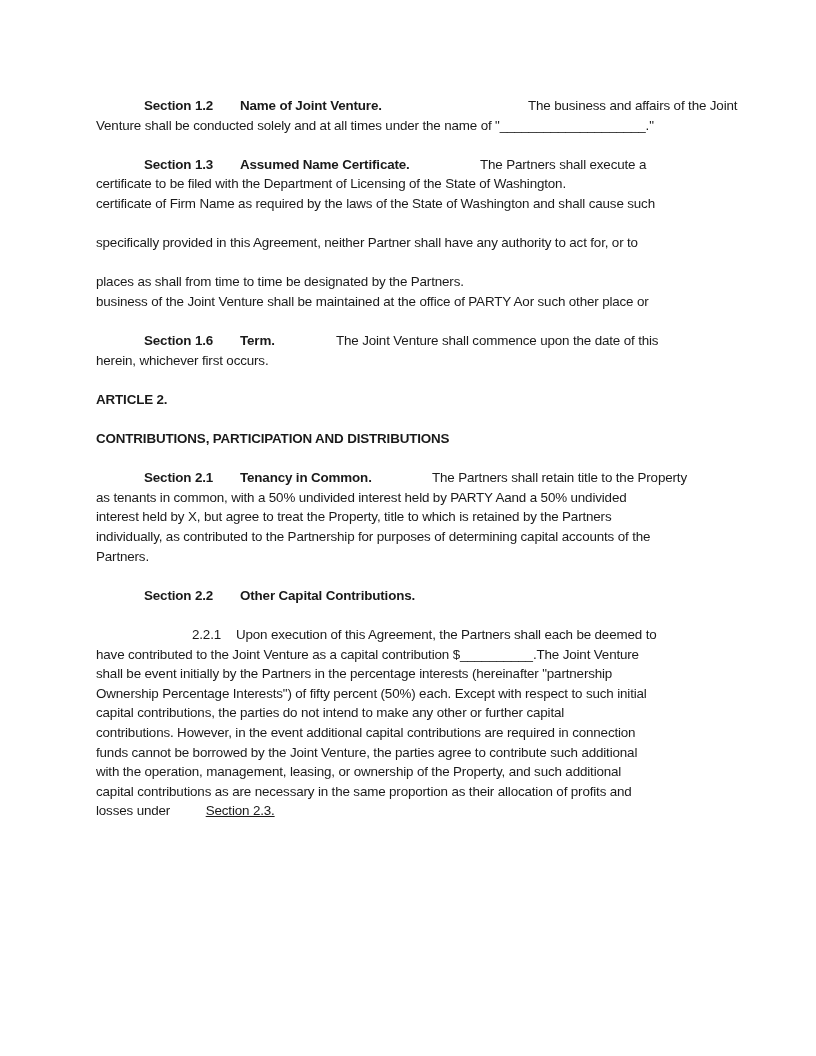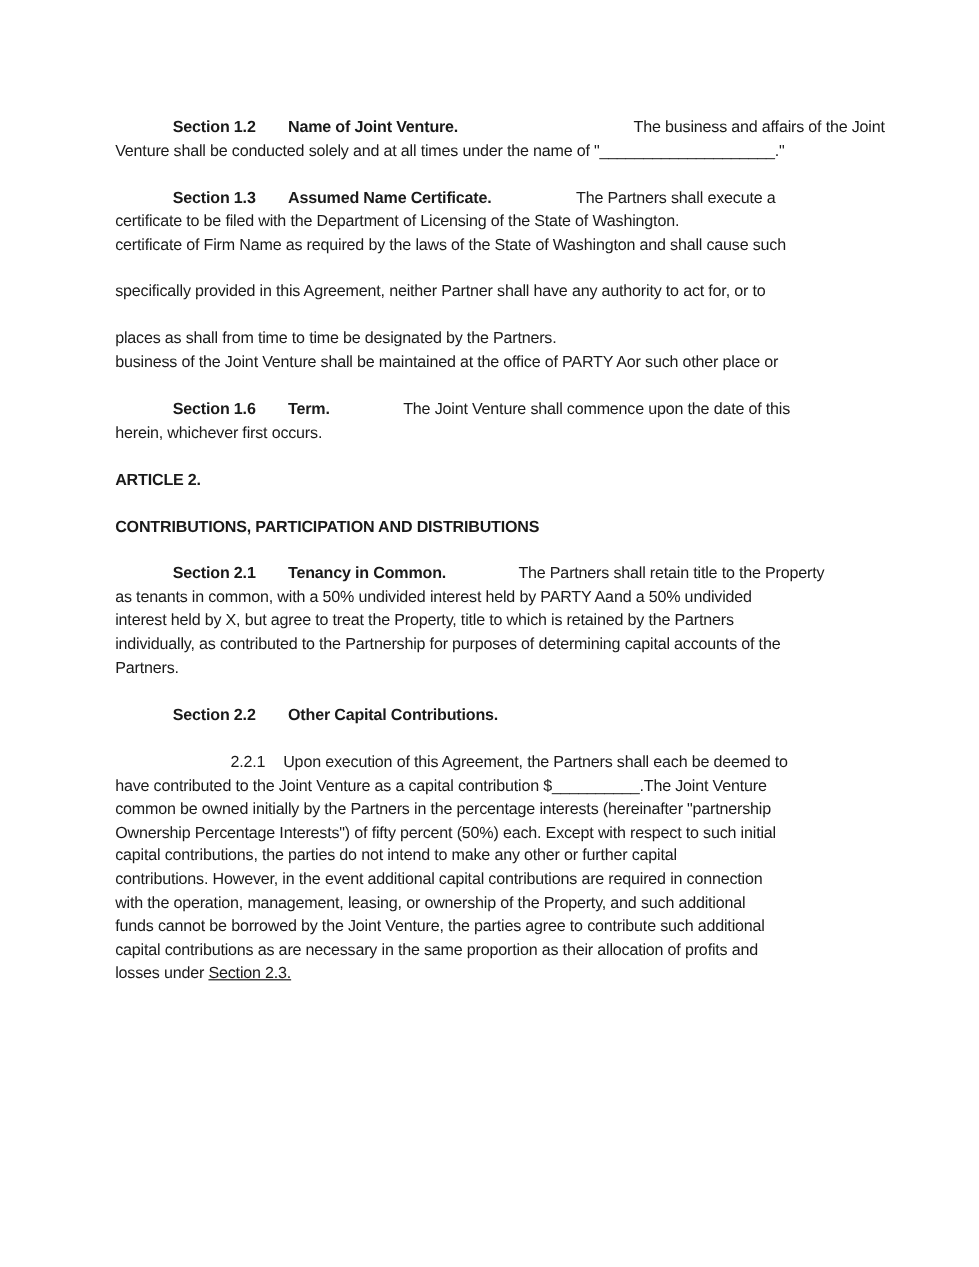--- a/index.html
+++ b/index.html
@@ -56,20 +56,21 @@
     }
     .cont {
       display: block;
     }
     .heading {
       font-weight: bold;
       margin: 0 0 19.6px 0;
     }
     .link {
       text-decoration: underline;
+      margin-left: 32px;
     }
   </style>
 </head>
 <body>
 
 <div class="page">
 
   <div class="para">
     <div class="first-line">
       <span class="sec-num">Section 1.2</span>
@@ -128,23 +129,23 @@
       <span class="sec-title">Other Capital Contributions.</span>
     </div>
   </div>
 
   <div class="para">
     <div class="first-line">
       <span class="sub-num">2.2.1</span>
       <span class="sub-lead">Upon execution of this Agreement, the Partners shall each be deemed to</span>
     </div>
     <span class="cont">have contributed to the Joint Venture as a capital contribution $__________.The Joint Venture</span>
-    <span class="cont">common be owned initially by the Partners in the percentage interests (hereinafter "partnership</span>
+    <span class="cont">shall be event initially by the Partners in the percentage interests (hereinafter "partnership</span>
     <span class="cont">Ownership Percentage Interests") of fifty percent (50%) each. Except with respect to such initial</span>
     <span class="cont">capital contributions, the parties do not intend to make any other or further capital</span>
     <span class="cont">contributions. However, in the event additional capital contributions are required in connection</span>
+    <span class="cont">funds cannot be borrowed by the Joint Venture, the parties agree to contribute such additional</span>
     <span class="cont">with the operation, management, leasing, or ownership of the Property, and such additional</span>
-    <span class="cont">funds cannot be borrowed by the Joint Venture, the parties agree to contribute such additional</span>
     <span class="cont">capital contributions as are necessary in the same proportion as their allocation of profits and</span>
     <span class="cont"><span>losses under </span><span class="link">Section 2.3.</span></span>
   </div>
 
 </div>
 
 </body></html>

